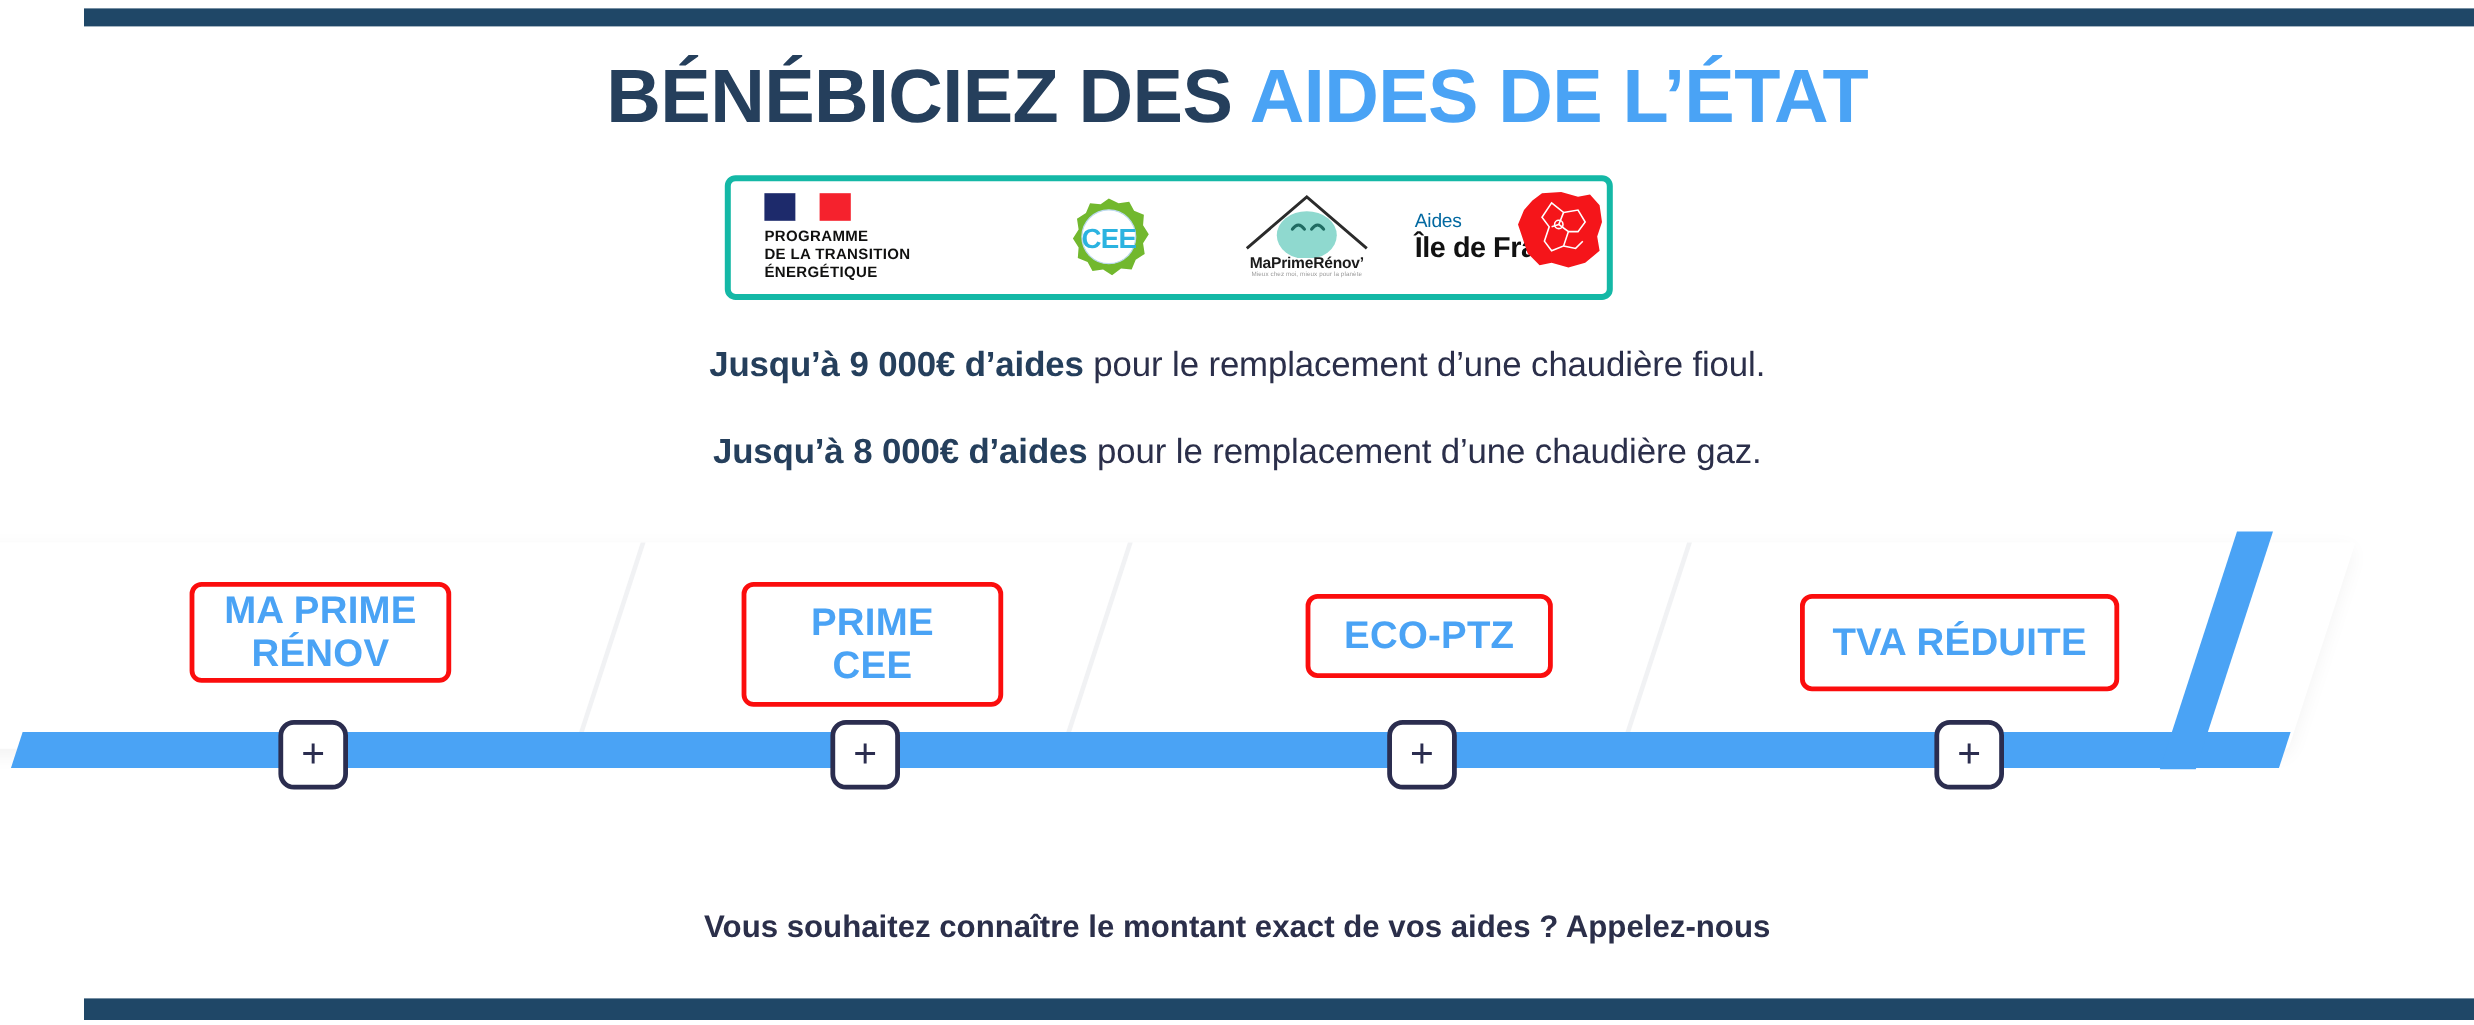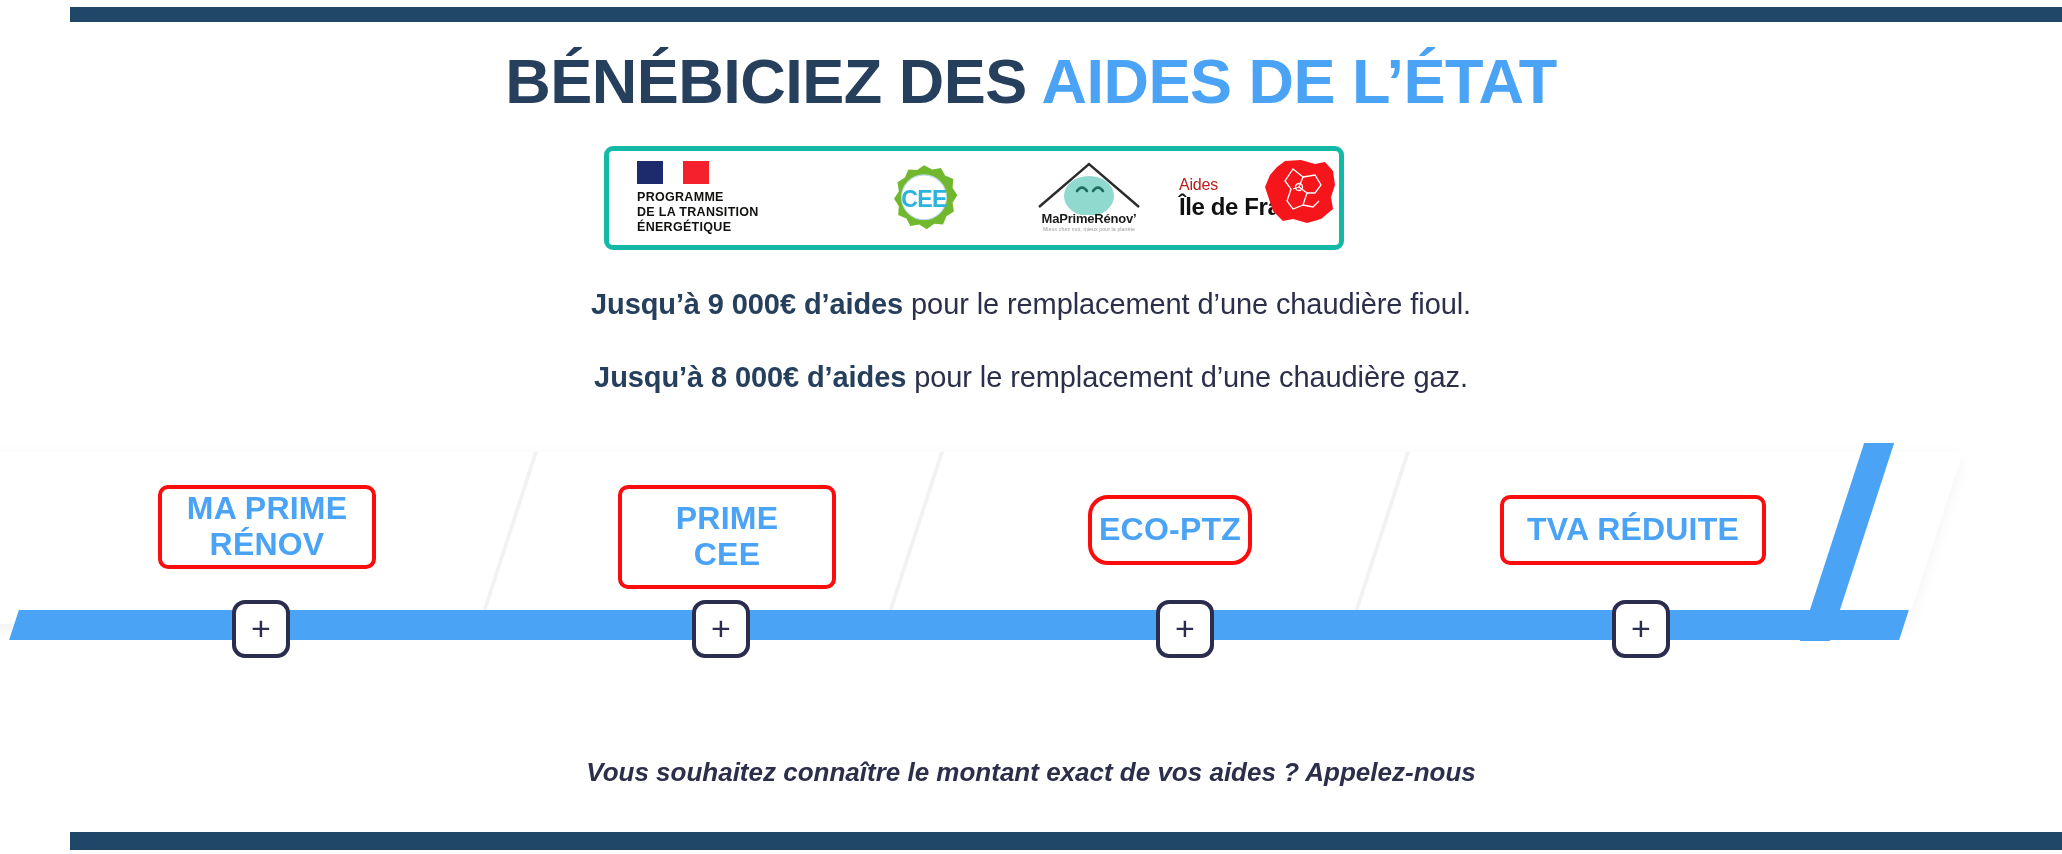--- a/index.html
+++ b/index.html
@@ -83,21 +83,21 @@
   }
   .mpr-tag {
     position: absolute; left: 0; right: 0; top: 71px;
     text-align: center; font-size: 5.2px; color: #9a9a9a;
     letter-spacing: 0.1px;
   }
 
   
   .idf { position: relative; width: 200px; height: 78px; }
   .idf-txt { position: absolute; left: 0; top: 18px; }
-  .idf-aides { font-size: 16px; color: #b91c1c; line-height: 1; letter-spacing: -0.2px; }
+  .idf-aides { font-size: 16px; color: #0369a1; line-height: 1; letter-spacing: -0.2px; }
   .idf-main  { font-size: 24px; font-weight: 700; color: #111; line-height: 1.15; letter-spacing: -0.4px; }
   .idf-map { position: absolute; right: 2px; top: 0; }
 
   
   .sub {
     position: absolute; left: 0; width: 2062px; text-align: center;
     font-size: 29px; color: #2b2f4a; white-space: nowrap;
     letter-spacing: -0.1px;
   }
   .sub-1 { top: 288px; }
@@ -147,22 +147,22 @@
     display: flex; align-items: center; justify-content: center;
     text-align: center;
     color: #4aa3f5;
     font-size: 32px;
     font-weight: 700;
     line-height: 1.12;
     letter-spacing: 0.2px;
   }
   .card-0 { left: 158px;  top: 485px; width: 218px; height: 84px; }
   .card-1 { left: 618px;  top: 485px; width: 218px; height: 104px; align-items: center; }
-  .card-2 { left: 1088px; top: 495px; width: 164px; height: 70px; border-radius: 20px; }
-  .card-3 { left: 1500px; top: 495px; width: 266px; height: 70px; }
+  .card-2 { left: 1088px; top: 495px; width: 206px; height: 70px; }
+  .card-3 { left: 1500px; top: 495px; width: 266px; height: 81px; }
 
   
   .plus {
     position: absolute;
     width: 58px; height: 58px;
     background: #ffffff;
     border: 4px solid #2b2d4f;
     border-radius: 13px;
     display: flex; align-items: center; justify-content: center;
     font-size: 34px;
@@ -175,21 +175,20 @@
   .plus-1 { left: 692px;  top: 600px; }
   .plus-2 { left: 1156px; top: 600px; }
   .plus-3 { left: 1612px; top: 600px; }
 
   
   .footer-cta {
     position: absolute; left: 0; top: 757px; width: 2062px;
     text-align: center;
     font-size: 26px; font-weight: 700; color: #2b2f4a;
     white-space: nowrap;
-    font-style: italic;
   }
 </style>
 </head>
 <body>
 
 <div class="page">
 
   <div class="bar-top"></div>
 
   <h1 class="headline">

